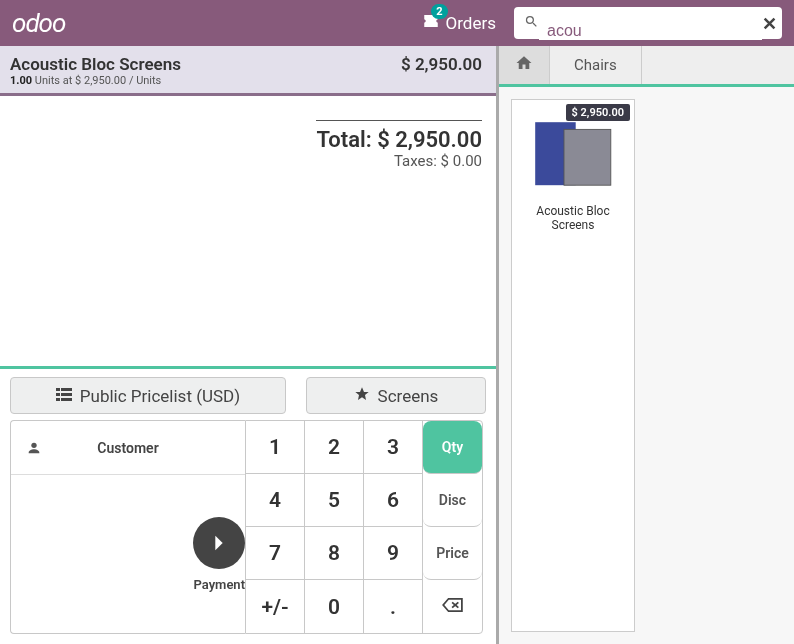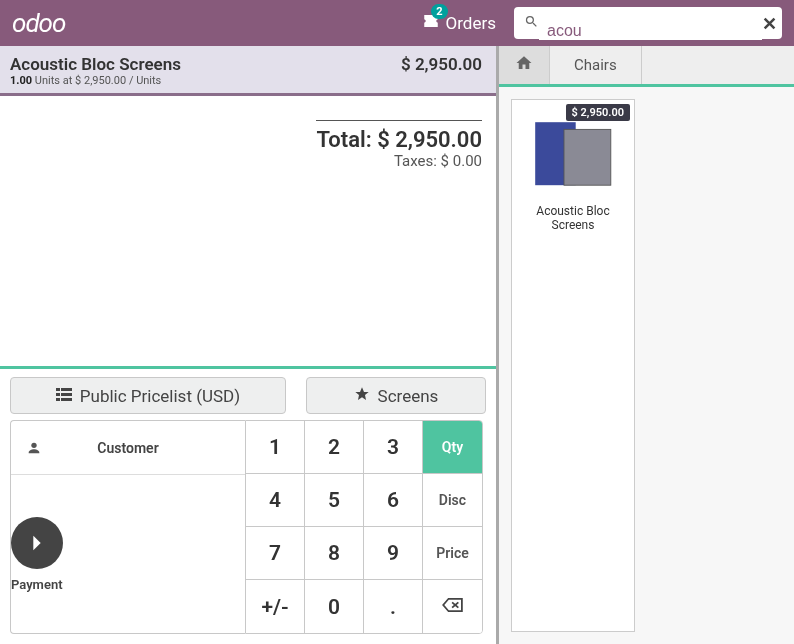--- a/index.html
+++ b/index.html
@@ -37,29 +37,29 @@
 
 .bottom-buttons { display: flex; gap: 20px; padding: 8px 10px 6px 10px; background: #fff; }
 .pill-btn { flex: 1; background: #eeefef; border: 1px solid #c8c8c8; border-radius: 4px; height: 37px; display: flex; align-items: center; justify-content: center; gap: 8px; font-size: 17px; color: #444; cursor: pointer; }
 .pill-btn.reward { flex: 0 0 180px; }
 
 .keypad-area { display: flex; background: #fff; padding: 0 10px 10px 10px; gap: 0; }
 .customer-payment { width: 235px; border: 1px solid #c8c8c8; border-right: none; border-radius: 4px 0 0 4px; display: flex; flex-direction: column; }
 .customer-row { display: flex; align-items: center; height: 54px; border-bottom: 1px solid #ddd; }
 .customer-icon { width: 46px; display: flex; align-items: center; justify-content: center; }
 .customer-label { flex: 1; text-align: center; font-size: 14px; font-weight: 600; padding-right: 46px; }
-.payment-area { flex: 1; display: flex; flex-direction: column; align-items: flex-start; justify-content: center; gap: 8px; }
+.payment-area { flex: 1; display: flex; flex-direction: column; align-items: flex-end; justify-content: center; gap: 8px; }
 .payment-circle { width: 52px; height: 52px; border-radius: 50%; background: #444; display: flex; align-items: center; justify-content: center; cursor: pointer; }
 .payment-circle svg { fill: #fff; width: 22px; height: 22px; }
 .payment-label { font-size: 13px; font-weight: 600; }
 
 .numpad { display: grid; grid-template-columns: repeat(4, 59px); grid-template-rows: repeat(4, 53px); border: 1px solid #c8c8c8; border-radius: 0 4px 4px 0; overflow: hidden; }
 .num-btn { border-right: 1px solid #c8c8c8; border-bottom: 1px solid #c8c8c8; display: flex; align-items: center; justify-content: center; font-size: 21px; font-weight: 600; color: #333; cursor: pointer; background: #fff; }
 .num-btn:nth-child(4n) { border-right: none; }
-.num-btn.side { font-size: 14px; color: #555; font-weight: 600; }
+.num-btn.side { font-size: 14px; color: #555; font-weight: 600; border-radius: 8px; }
 .num-btn.qty-active { background: #4fc4a0; color: #fff; }
 .numpad > :nth-last-child(-n+4) { border-bottom: none; }
 
 .category-tabs { display: flex; background: #eee; border-bottom: 3px solid #4fc4a0; height: 41px; }
 .cat-tab { padding: 0 24px; display: flex; align-items: center; font-size: 15px; color: #555; cursor: pointer; border-right: 1px solid #ccc; }
 .cat-tab.home { background: #ddd; padding: 0 16px; }
 .cat-tab.home svg { width: 18px; height: 18px; fill: #666; }
 
 .products-grid { padding: 12px; display: flex; flex-wrap: wrap; gap: 8px; background: #f7f7f7; flex: 1; }
 .product-card { width: 124px; background: #fff; border: 1px solid #ccc; position: relative; cursor: pointer; }

